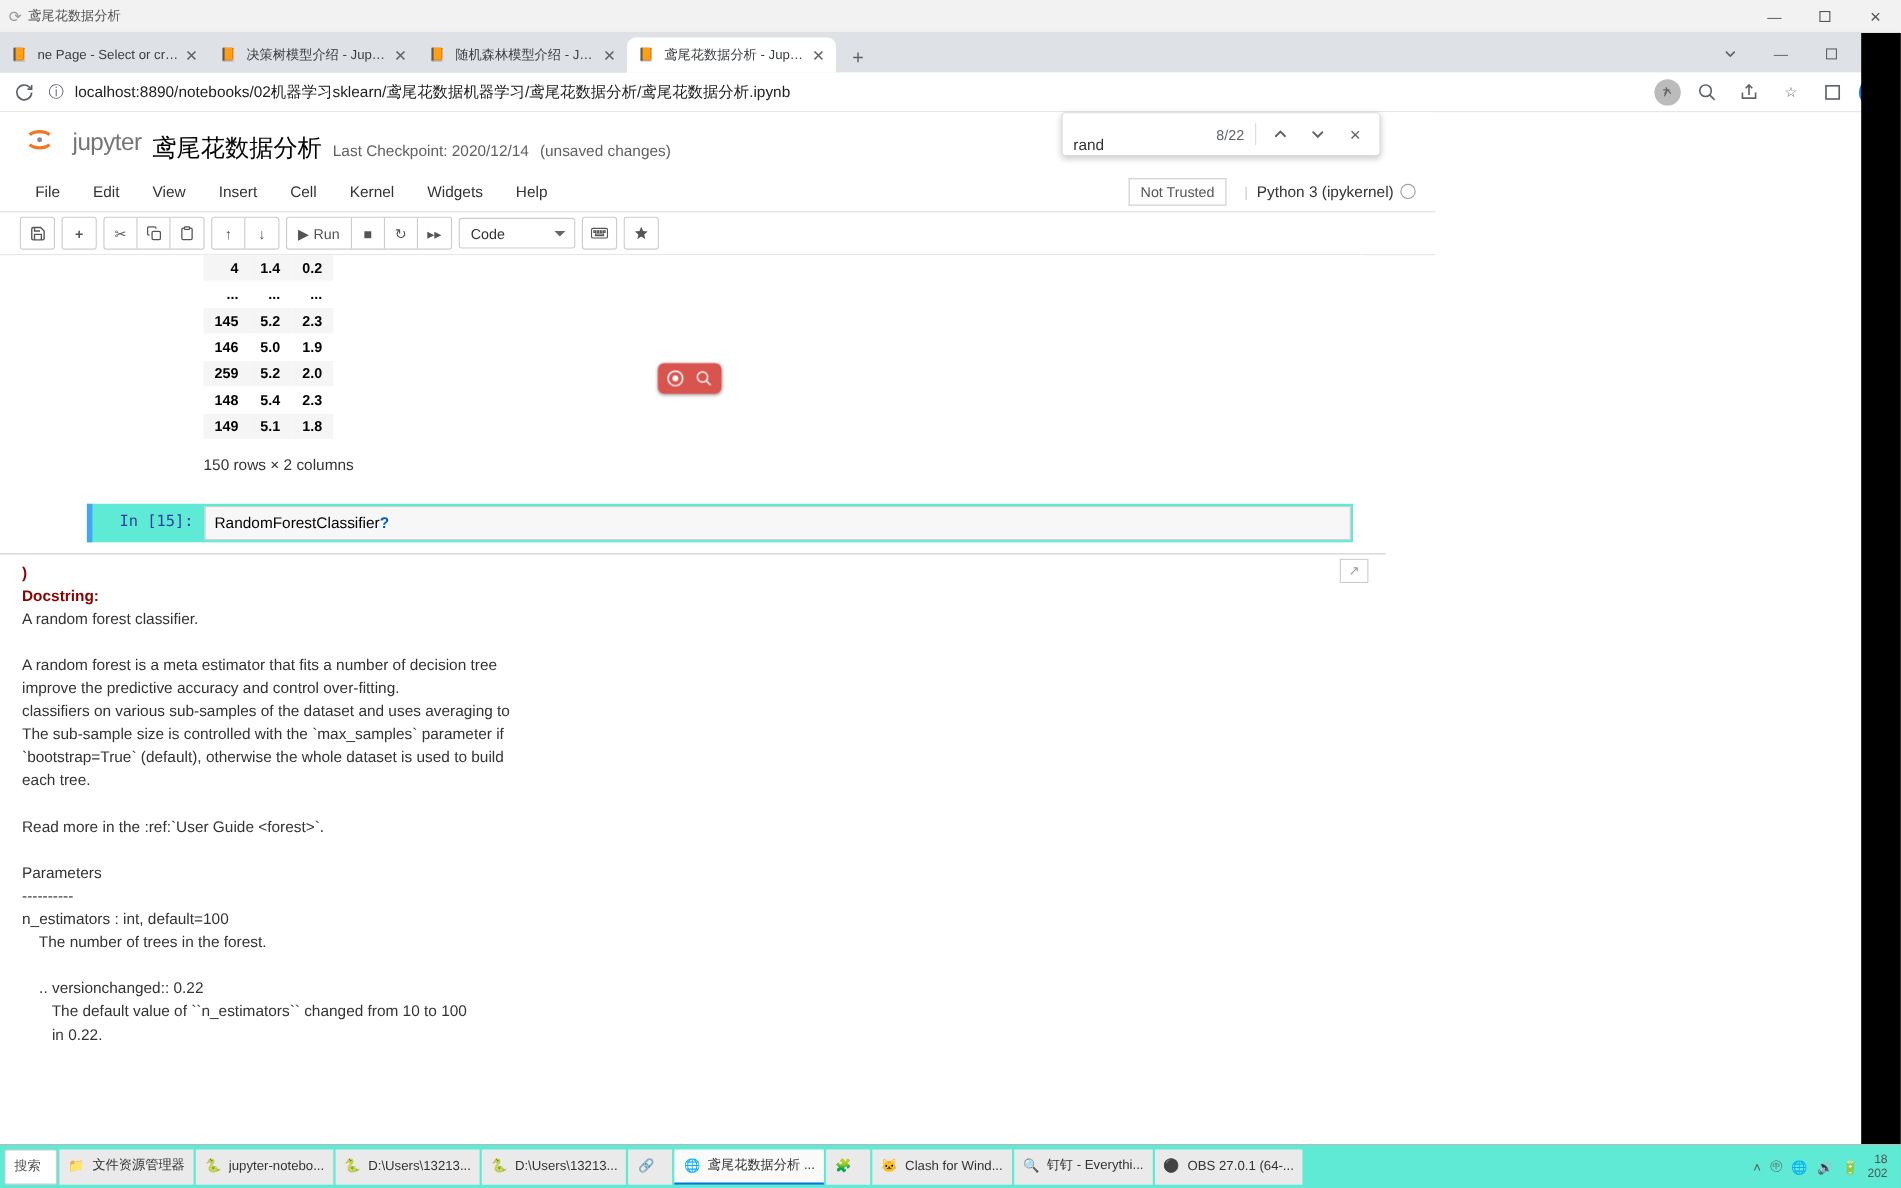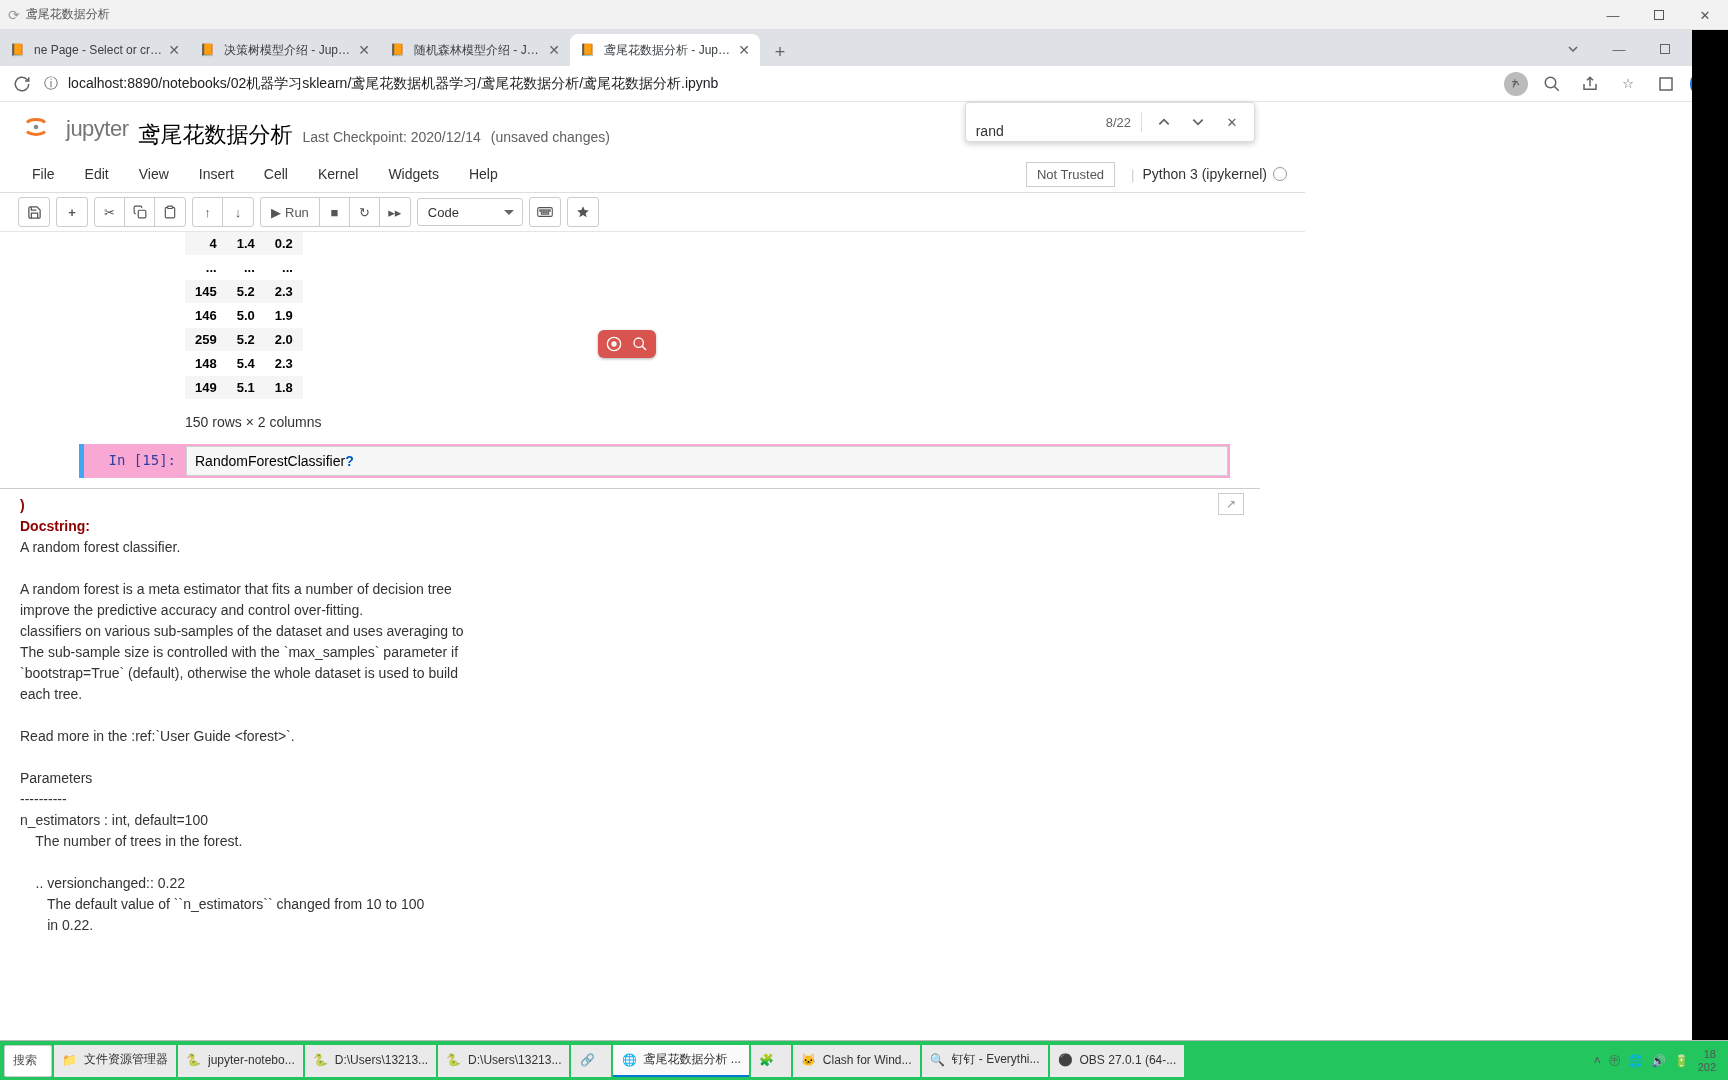--- a/index.html
+++ b/index.html
@@ -202,24 +202,24 @@
       text-align: right;
       border-bottom: 1px solid #fff;
       font-weight: bold;
     }
     .cell-output-table tr:nth-child(odd) { background: #f5f5f5; }
     .cell-output-table .idx { font-weight: bold; }
     .rows-info { margin-left: 120px; padding: 14px 0 10px 0; font-size: 14px; color: #333;}
     
     .code-cell {
       display: flex;
-      margin: 4px 10px 10px 14px;
+      margin: 18px 10px 10px 14px;
       border-left: 5px solid #42A5F5;
       padding: 2px;
-      background:#f9a8d4;
+      background:#5eead4;
     }
     .cell-prompt {
       width: 100px;
       text-align: right;
       padding: 6px 10px 0 0;
       font-family: monospace;
       font-size: 14px;
       color: #303F9F;
     }
     .code-input {
@@ -266,21 +266,21 @@
       z-index: 20;
       box-shadow: 0 1px 3px rgba(0,0,0,0.3);
     }
     .red-widget .w-icon {
       width: 20px; height: 20px; display:flex;align-items:center;justify-content:center;
     }
     
     .taskbar {
       position: fixed;
       bottom: 0; left: 0; right: 0; height: 40px;
-      background: #22c55e;
+      background: #5eead4;
       display: flex;
       align-items: center;
       padding: 0 4px;
       gap: 2px;
       font-size: 12px;
       border-top: 1px solid #b8b8b8;
       z-index: 30;
     }
     .tb-item-search {
       display: flex; align-items:center; gap: 6px; background: #fff; height: 32px;

